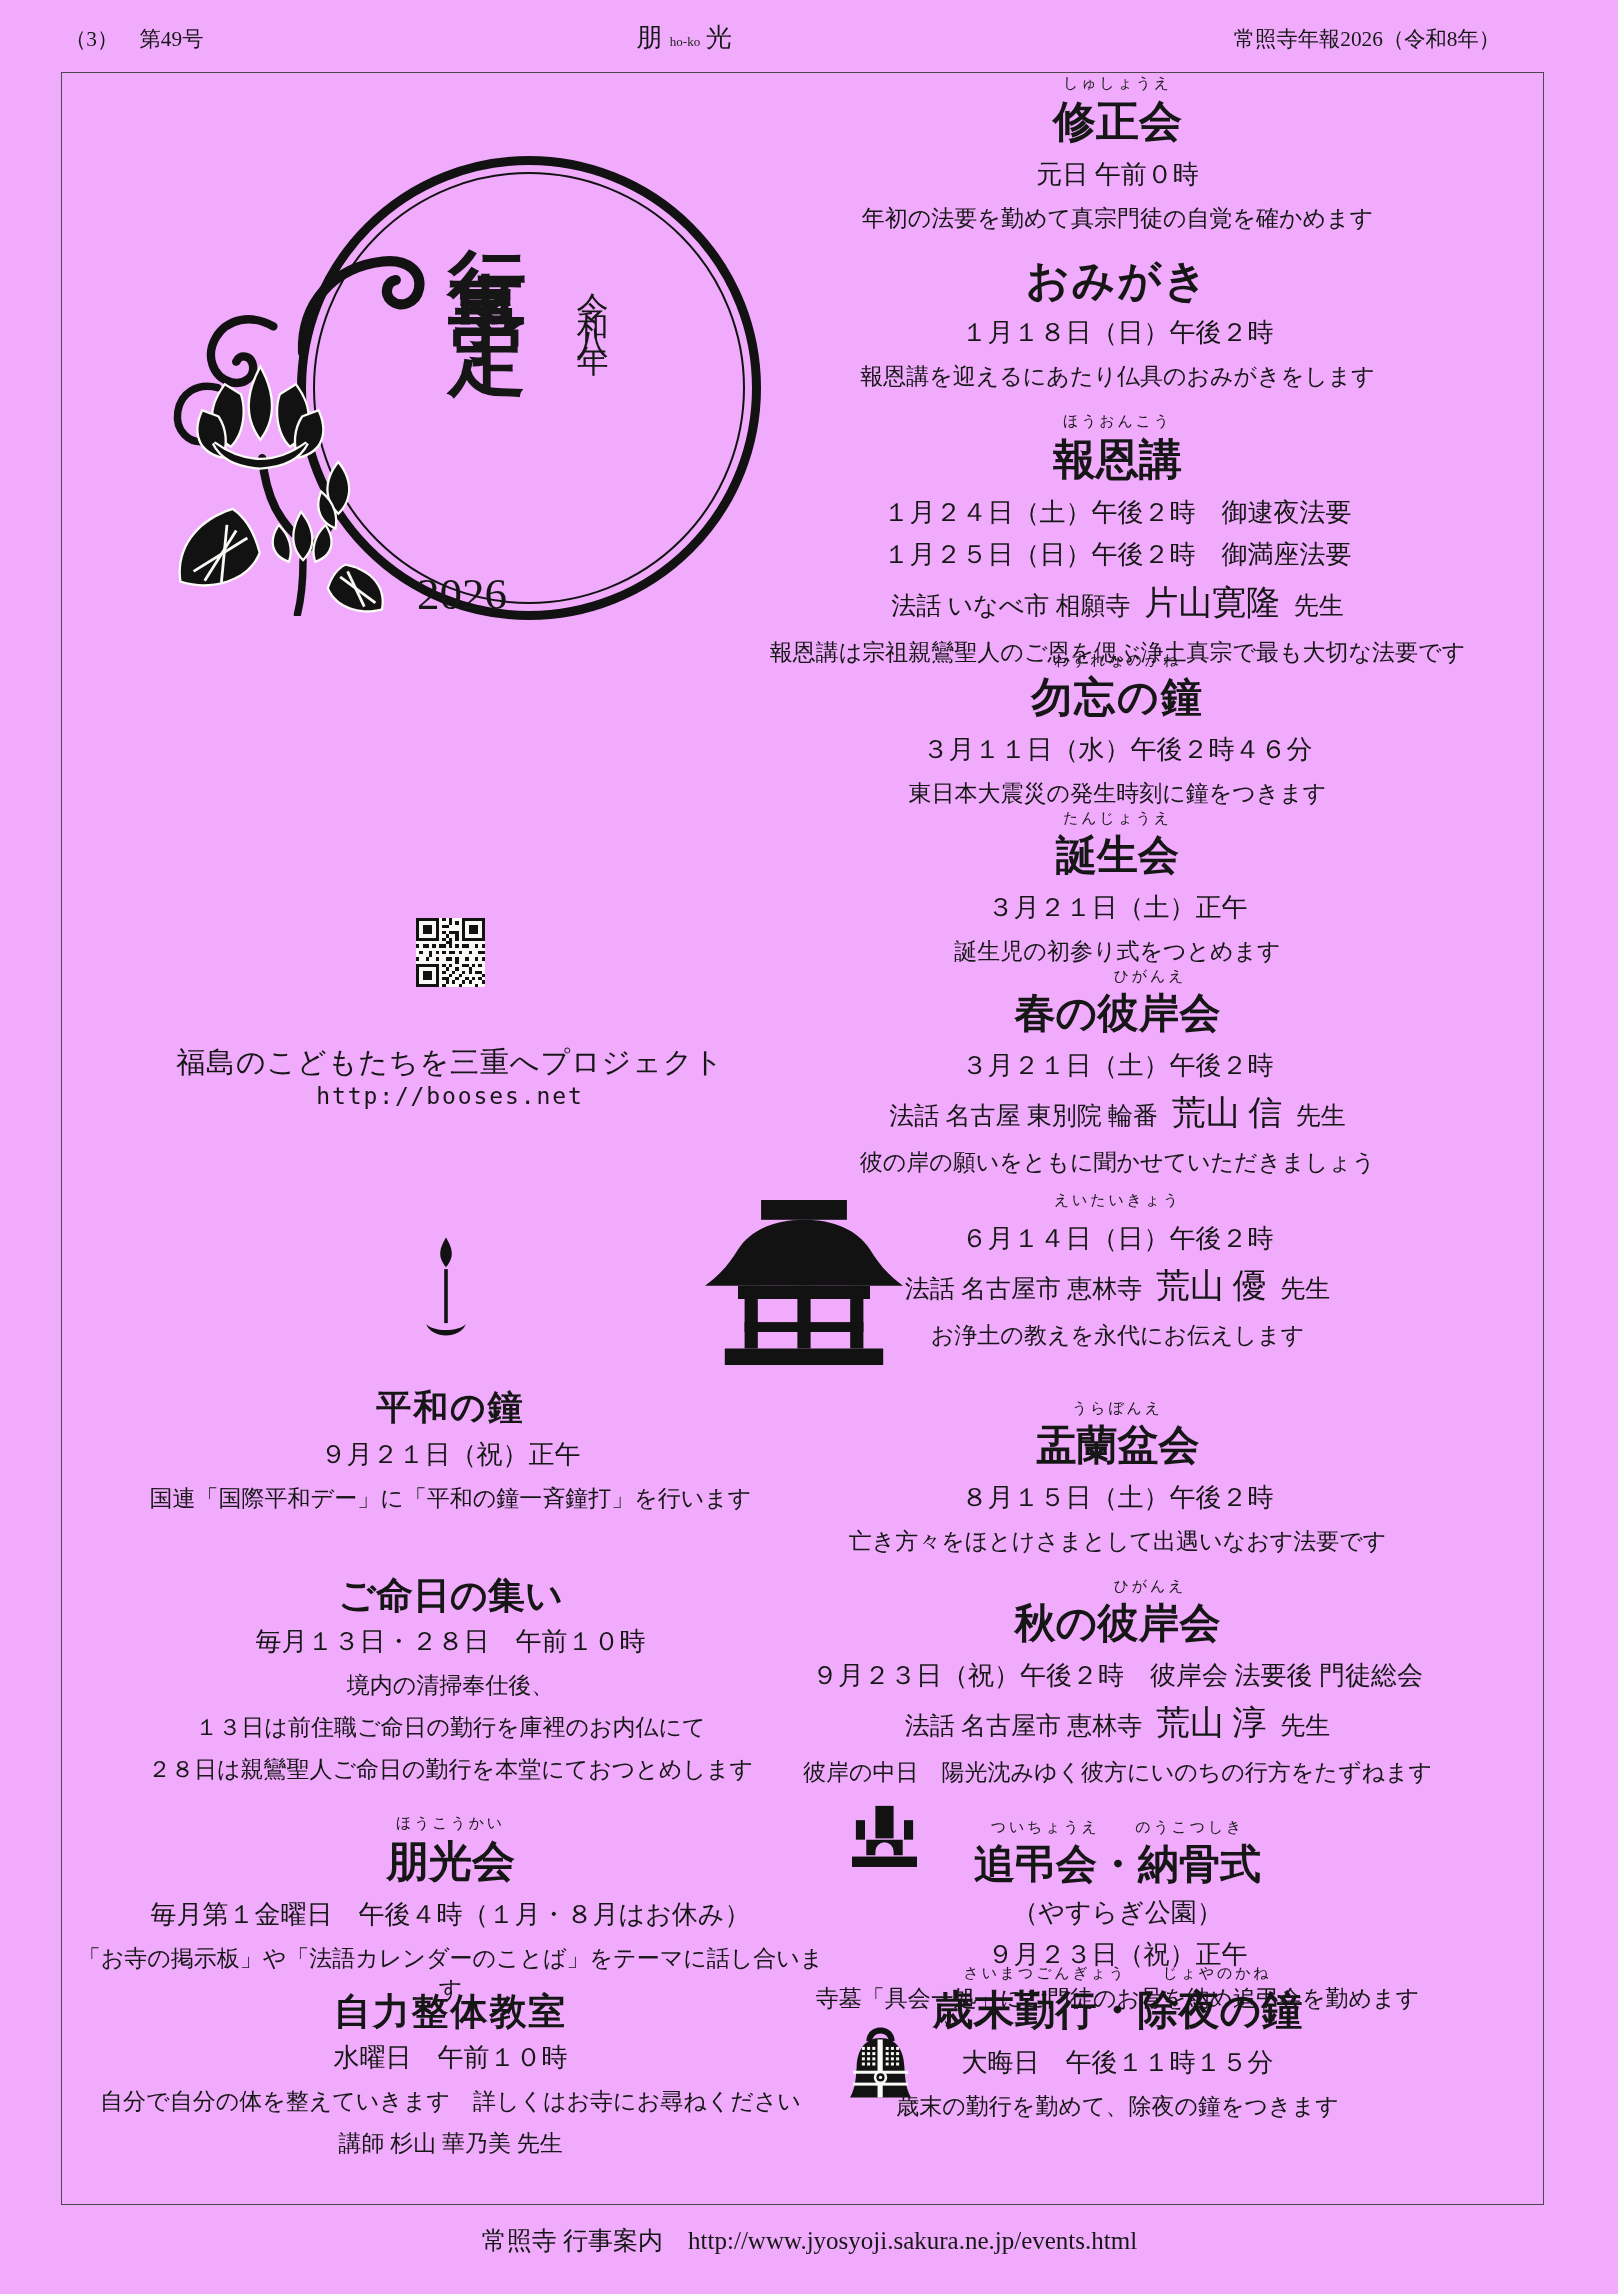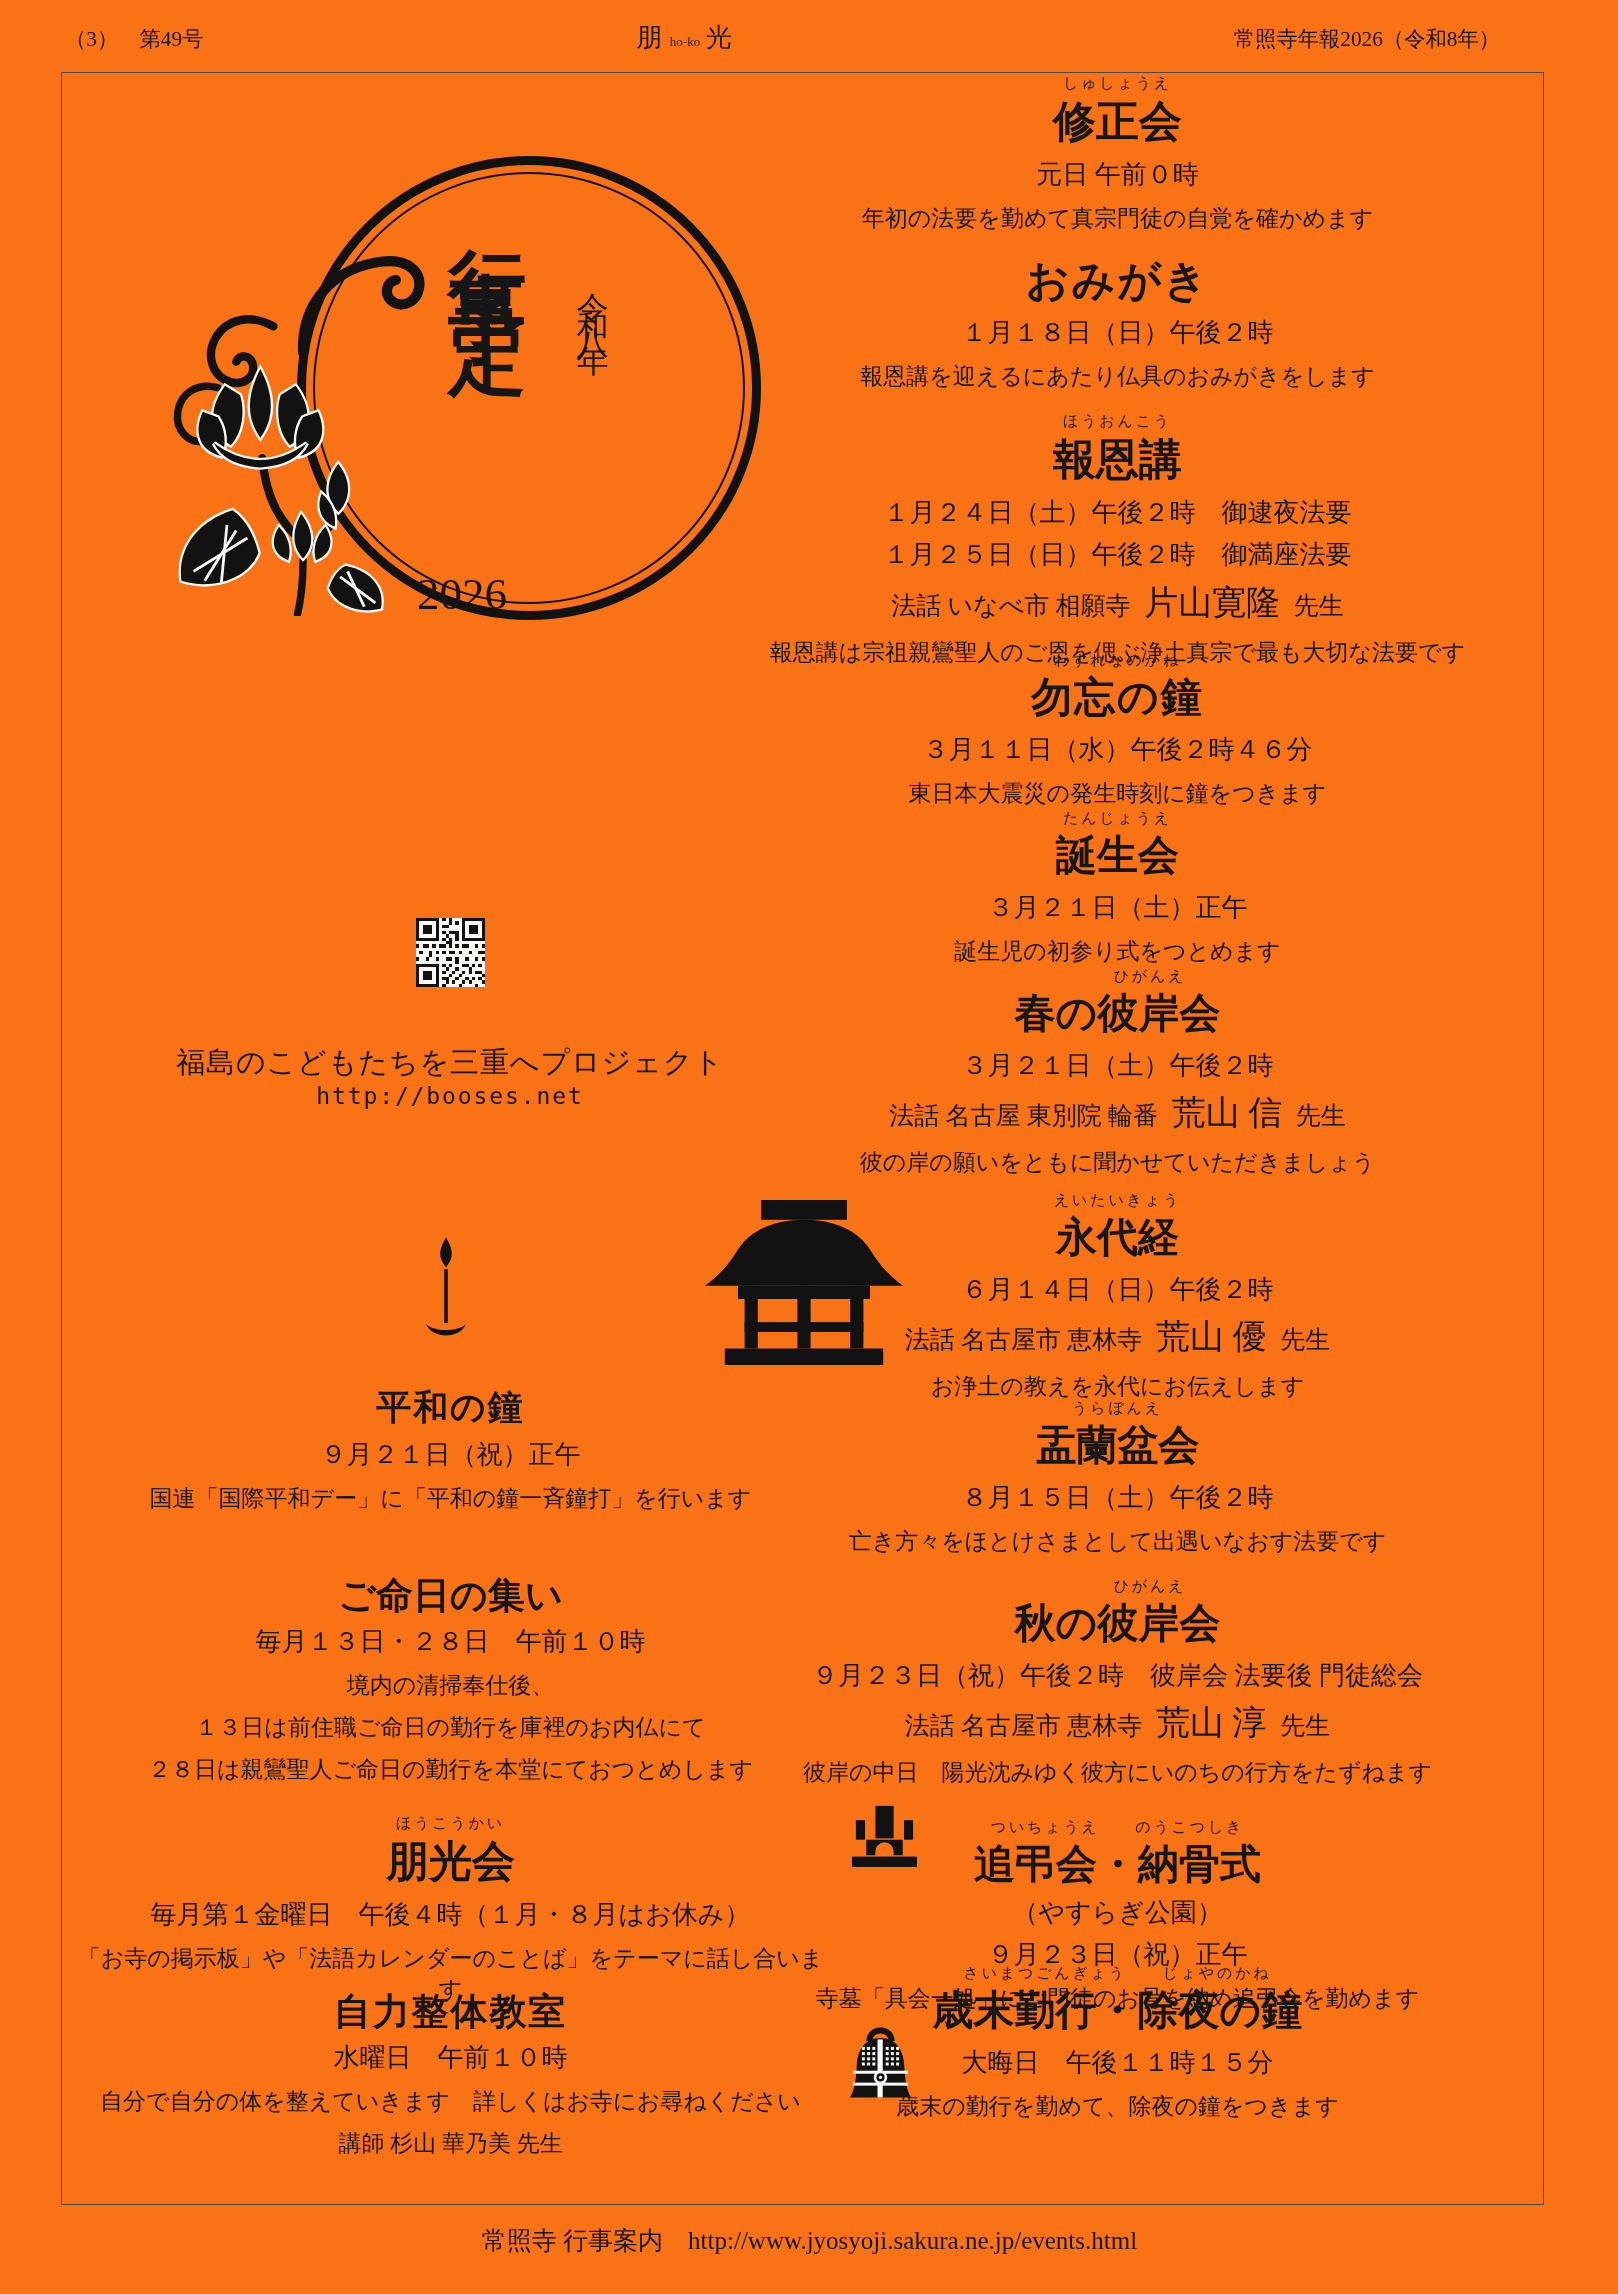--- a/index.html
+++ b/index.html
@@ -1,18 +1,18 @@
 <!DOCTYPE html>
 <html style="font-size:15px"><head>
 <meta charset="utf-8">
 <style>
   html,body{margin:0;padding:0;background:#e8e8e6;}
   .page{
     position:relative; width:1619px; height:2295px;
-    background:#f97316; color:#161616;
+    background:#f0abfc; color:#161616;
     font-family:"Liberation Serif","DejaVu Serif",serif;
     overflow:hidden;
   }
   .frame{
     position:absolute; left:61px; top:72px; width:1483px; height:2133px;
     border:1.9px solid #4a4a4a; box-sizing:border-box;
   }
   
   .hdr{position:absolute; top:24px; font-size:21.3px; white-space:nowrap;}
   .hdr-left{left:65px;}
@@ -279,21 +279,20 @@
     <div class="howa">
       <span>法話 名古屋 東別院 輪番</span>
       <span class="name">荒山 信</span>
       <span>先生</span>
     </div>
     <div class="desc">彼の岸の願いをともに聞かせていただきましょう</div>
   </div>
 
   <div class="ev r" style="top:1191px">
     <div class="furi">えいたいきょう</div>
-    <div class="title">永代経</div>
     <div class="date">６月１４日（日）午後２時</div>
     <div class="howa">
       <span>法話 名古屋市 恵林寺</span>
       <span class="name">荒山 優</span>
       <span>先生</span>
     </div>
     <div class="desc">お浄土の教えを永代にお伝えします</div>
   </div>
 
   <div class="ev r" style="top:1399px">

